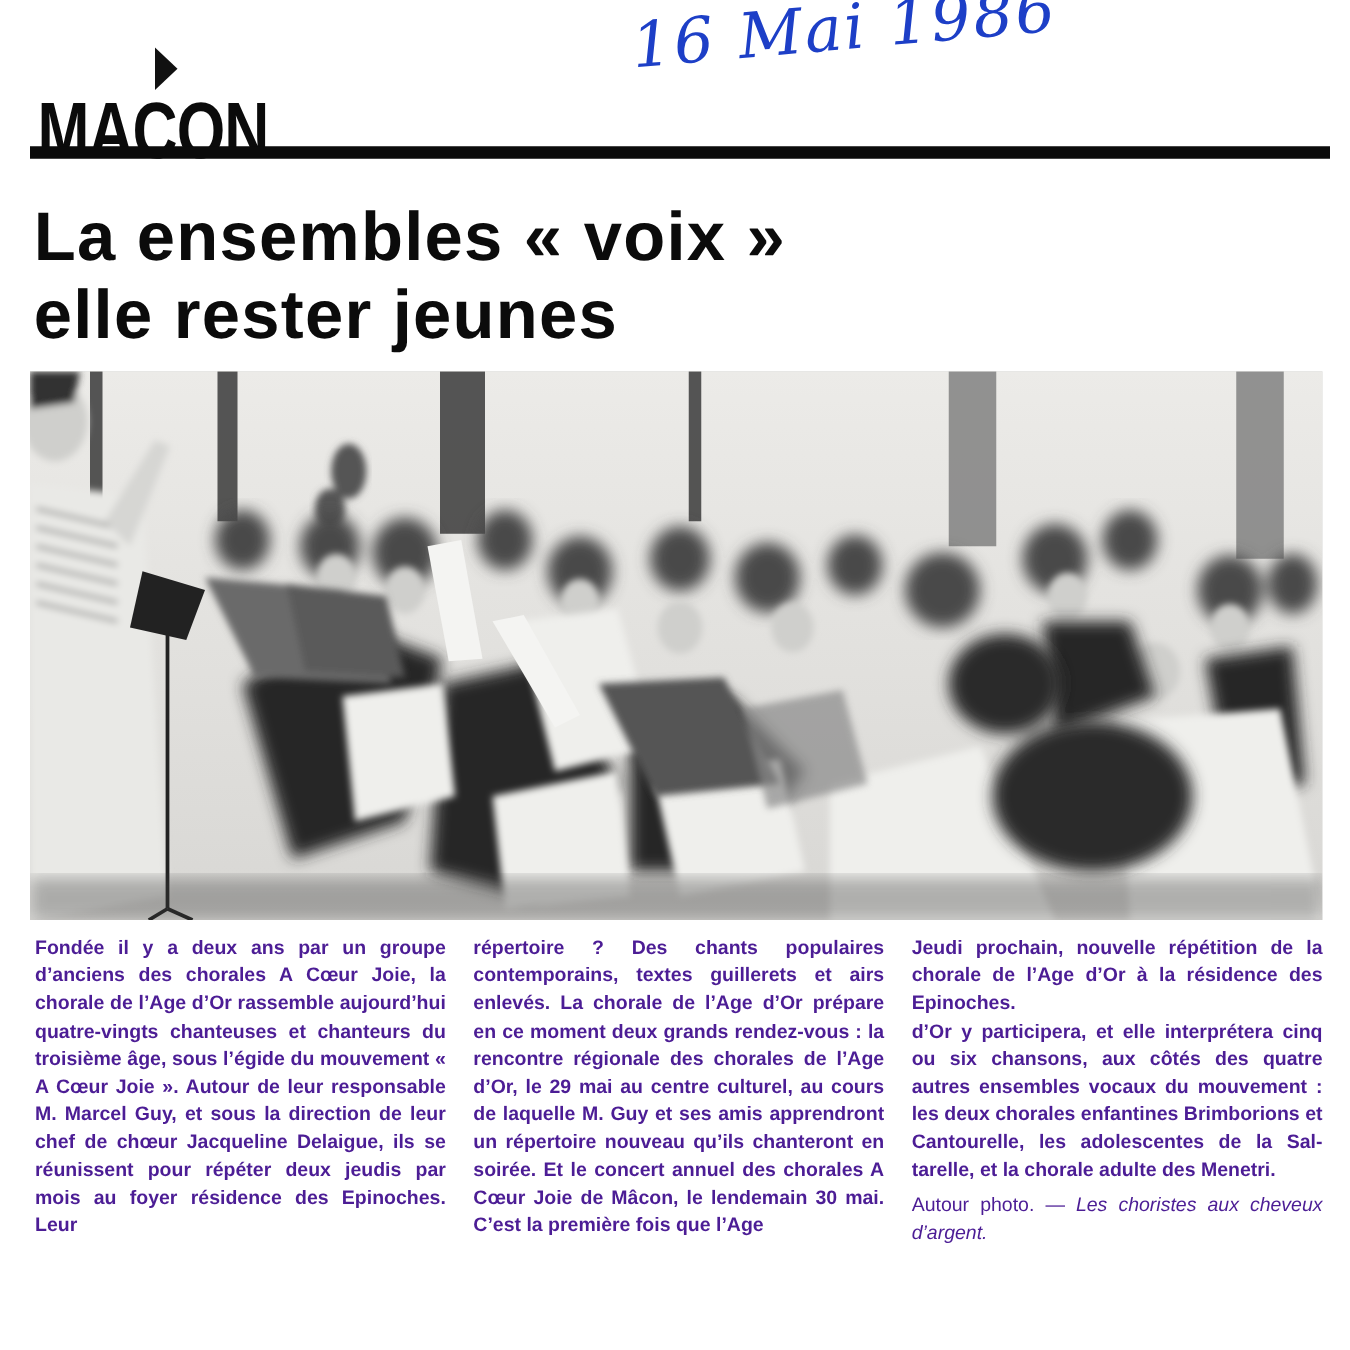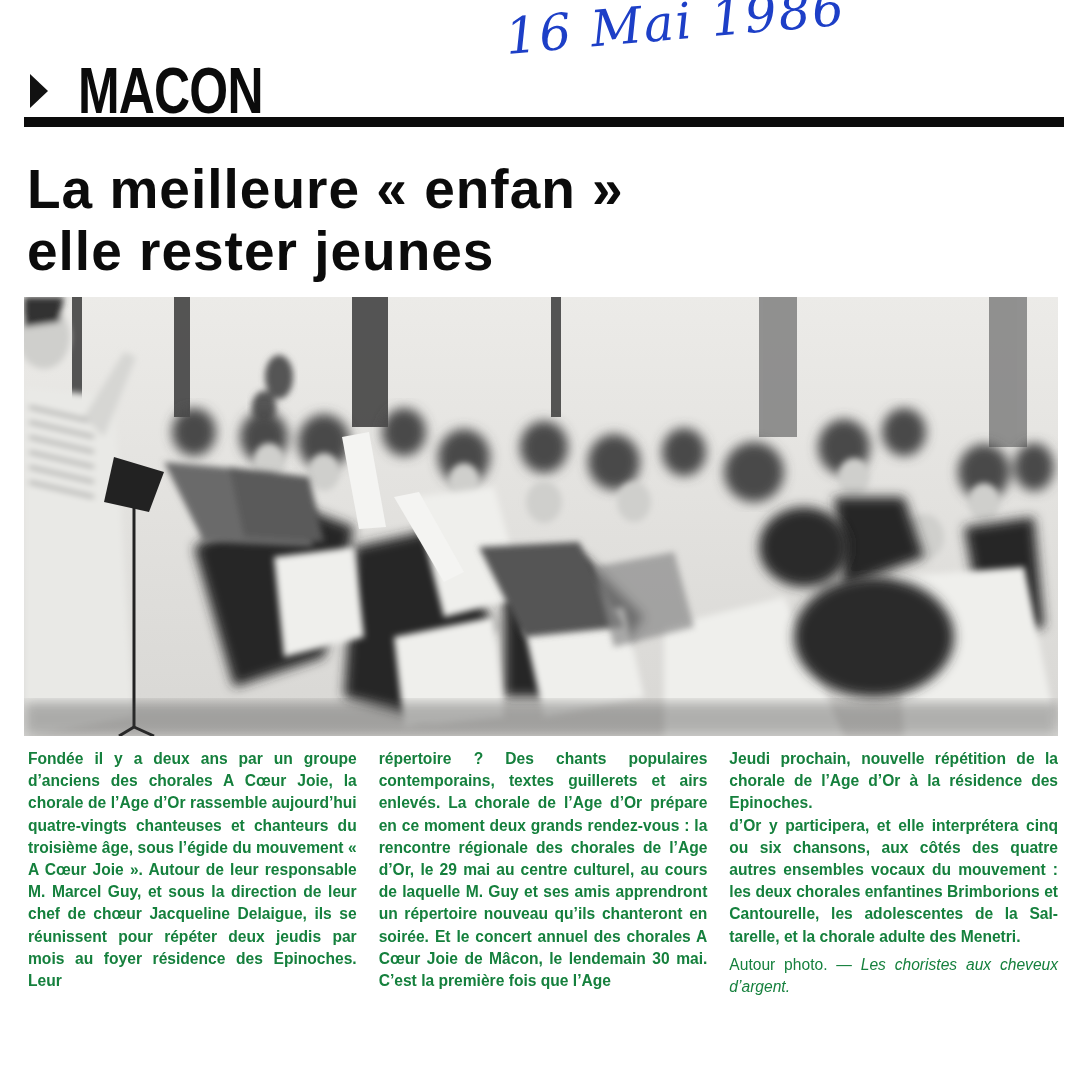--- a/index.html
+++ b/index.html
@@ -11,22 +11,22 @@
     color: #111;
   }
   .handwritten-date {
     position: absolute; left: 508px; top: 8px;
     font-family: "DejaVu Serif", serif; font-style: italic;
     font-size: 50px; color: #1d3fc7; letter-spacing: 2px;
     transform: rotate(-5deg); transform-origin: left bottom;
     white-space: nowrap;
   }
   .section-header {
-    position: absolute; left: 30px; top: 58px; height: 66px;
-    display: flex; align-items: center;
+    position: absolute; left: 30px; top: 38px; height: 66px;
+    display: flex; align-items: center; flex-direction: column;
   }
   .section-arrow {
     width: 0; height: 0;
     border-top: 17px solid transparent;
     border-bottom: 17px solid transparent;
     border-left: 18px solid #111;
     margin-right: 30px;
   }
   .section-name {
     font-family: "Liberation Sans", sans-serif;
@@ -49,21 +49,21 @@
     overflow: hidden; background: #dcdcda;
   }
   .photo svg { display: block; }
   .columns {
     position: absolute; left: 28px; top: 748px; width: 1030px;
     display: flex; gap: 22px;
   }
   .col {
     width: 329px;
     font-family: "Liberation Sans", sans-serif; font-weight: 700;
-    font-size: 15.6px; line-height: 22.2px; color: #15803d;
+    font-size: 15.6px; line-height: 22.2px; color: #4c1d95;
     text-align: justify; hyphens: manual;
   }
   .col p { margin: 0; }
   .col p + p { margin-top: 0; }
   .caption {
     margin-top: 6px !important;
     font-weight: 400;
   }
   .caption i { font-style: italic; }
 </style>
@@ -72,21 +72,21 @@
 
 <div class="handwritten-date">16 Mai 1986</div>
 
 <div class="section-header">
   <span class="section-arrow"></span>
   <span class="section-name">MACON</span>
 </div>
 <div class="section-rule"></div>
 
 <h1 class="headline">
-  <span>La meilleure « enfan »</span><br>
+  <span>La ensembles « voix »</span><br>
   <span>elle rester jeunes</span>
 </h1>
 
 <div class="photo" title="Black-and-white photo: a conductor (left) directing a choir of elderly singers seated in rows holding music scores">
   <svg width="1034" height="439" viewBox="0 0 1034 439" xmlns="http://www.w3.org/2000/svg">
     <defs>
       <filter id="blur3">
           <feGaussianBlur stdDeviation="3"></feGaussianBlur>
         </filter>
       <filter id="blur6">

